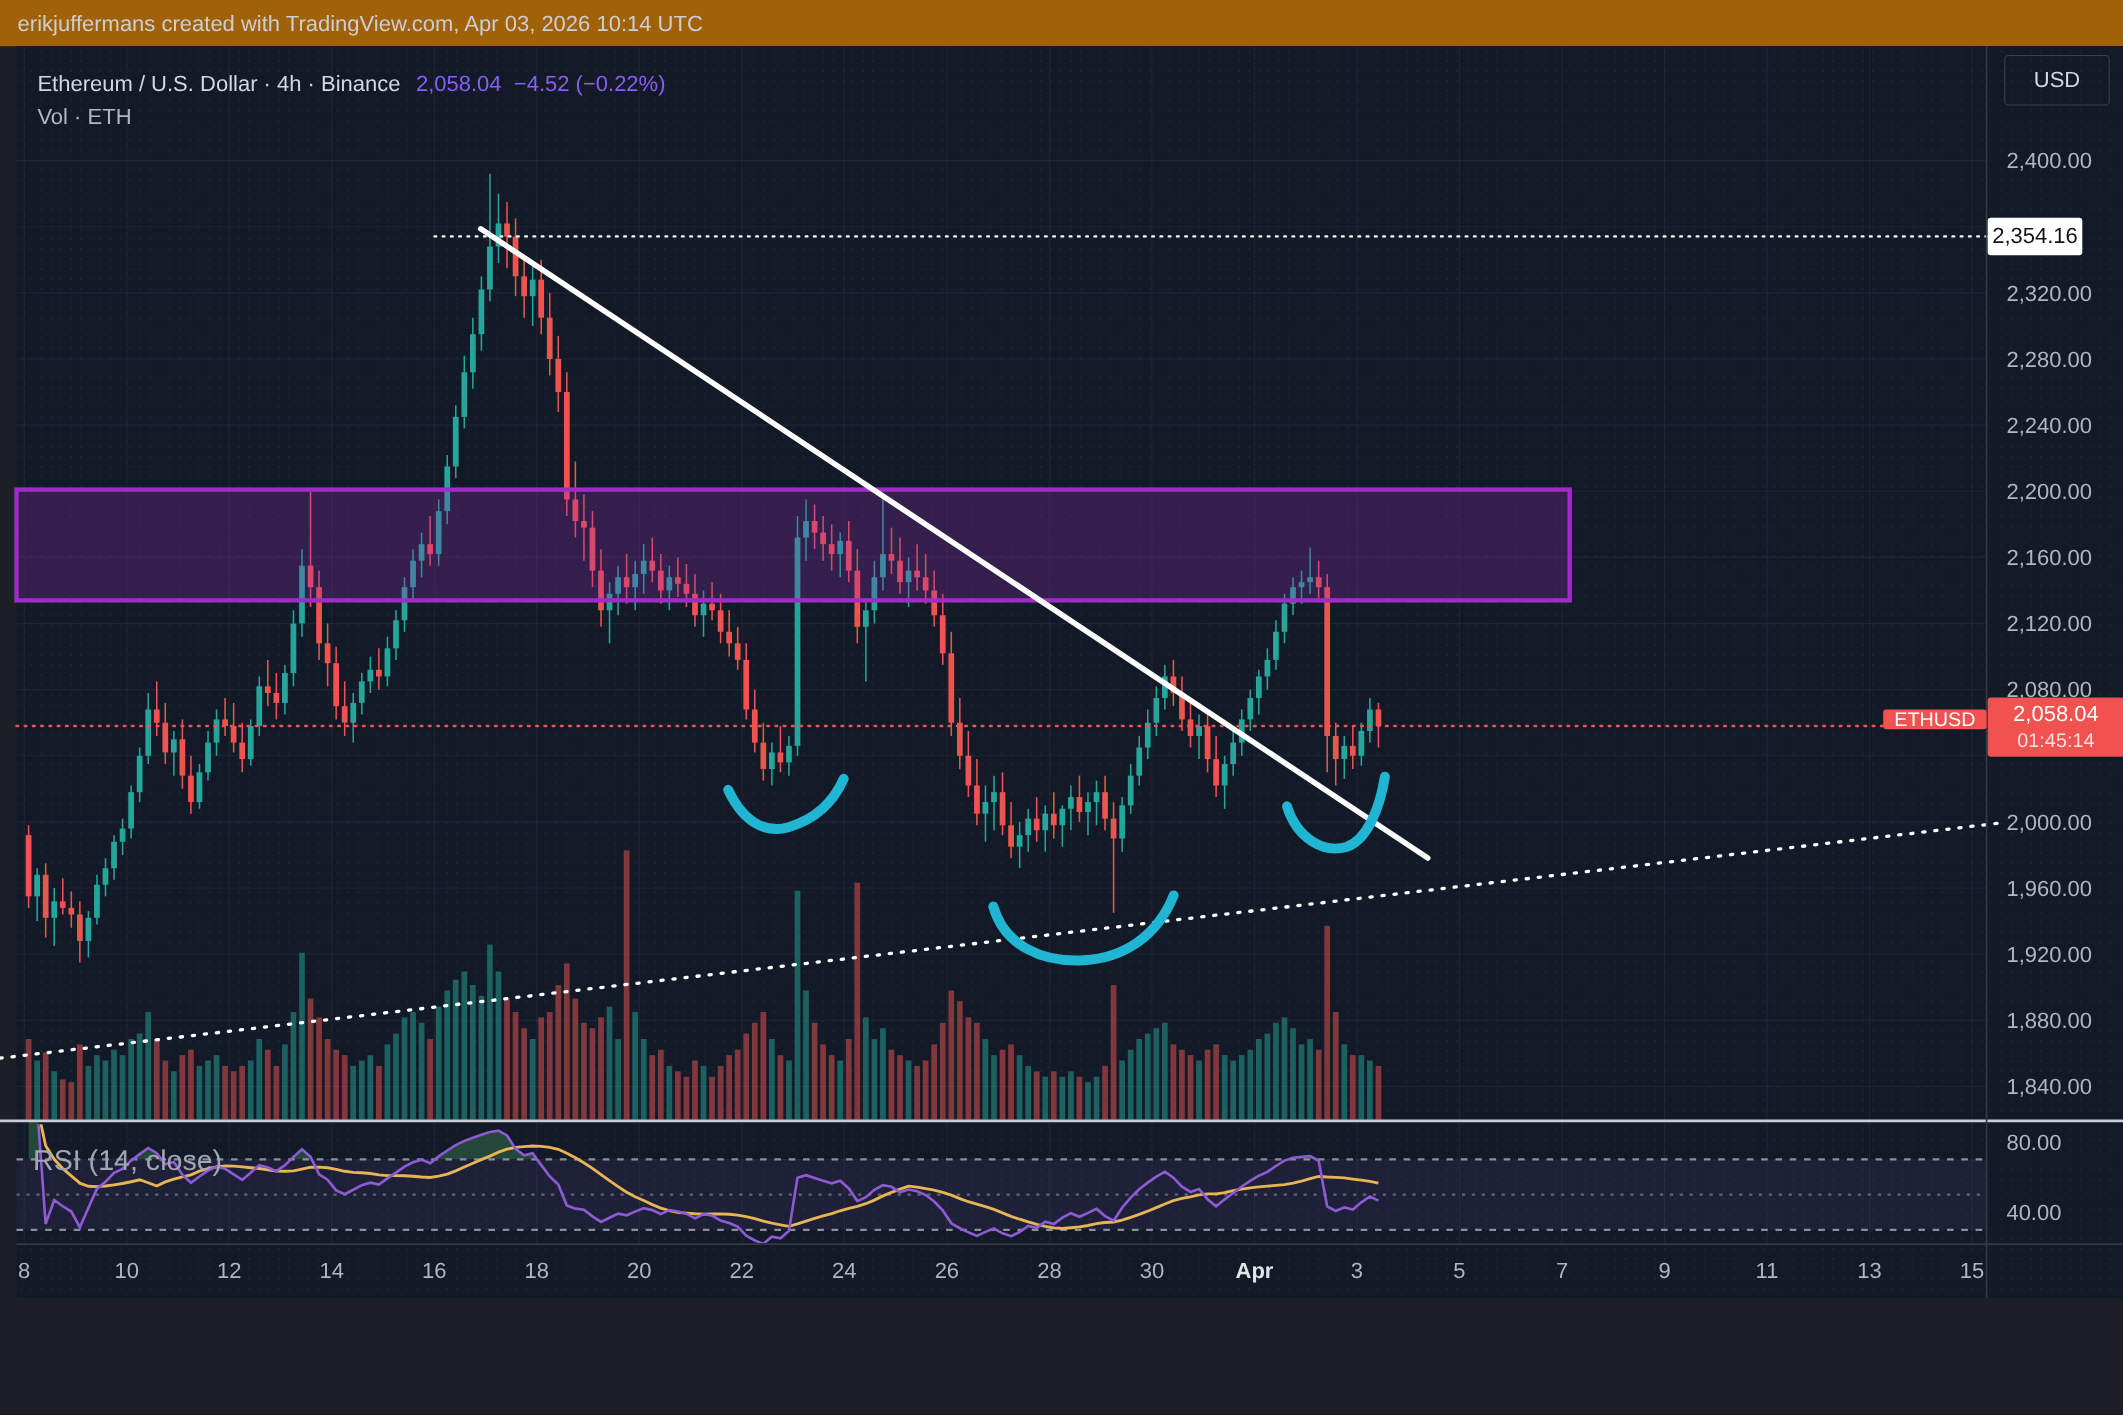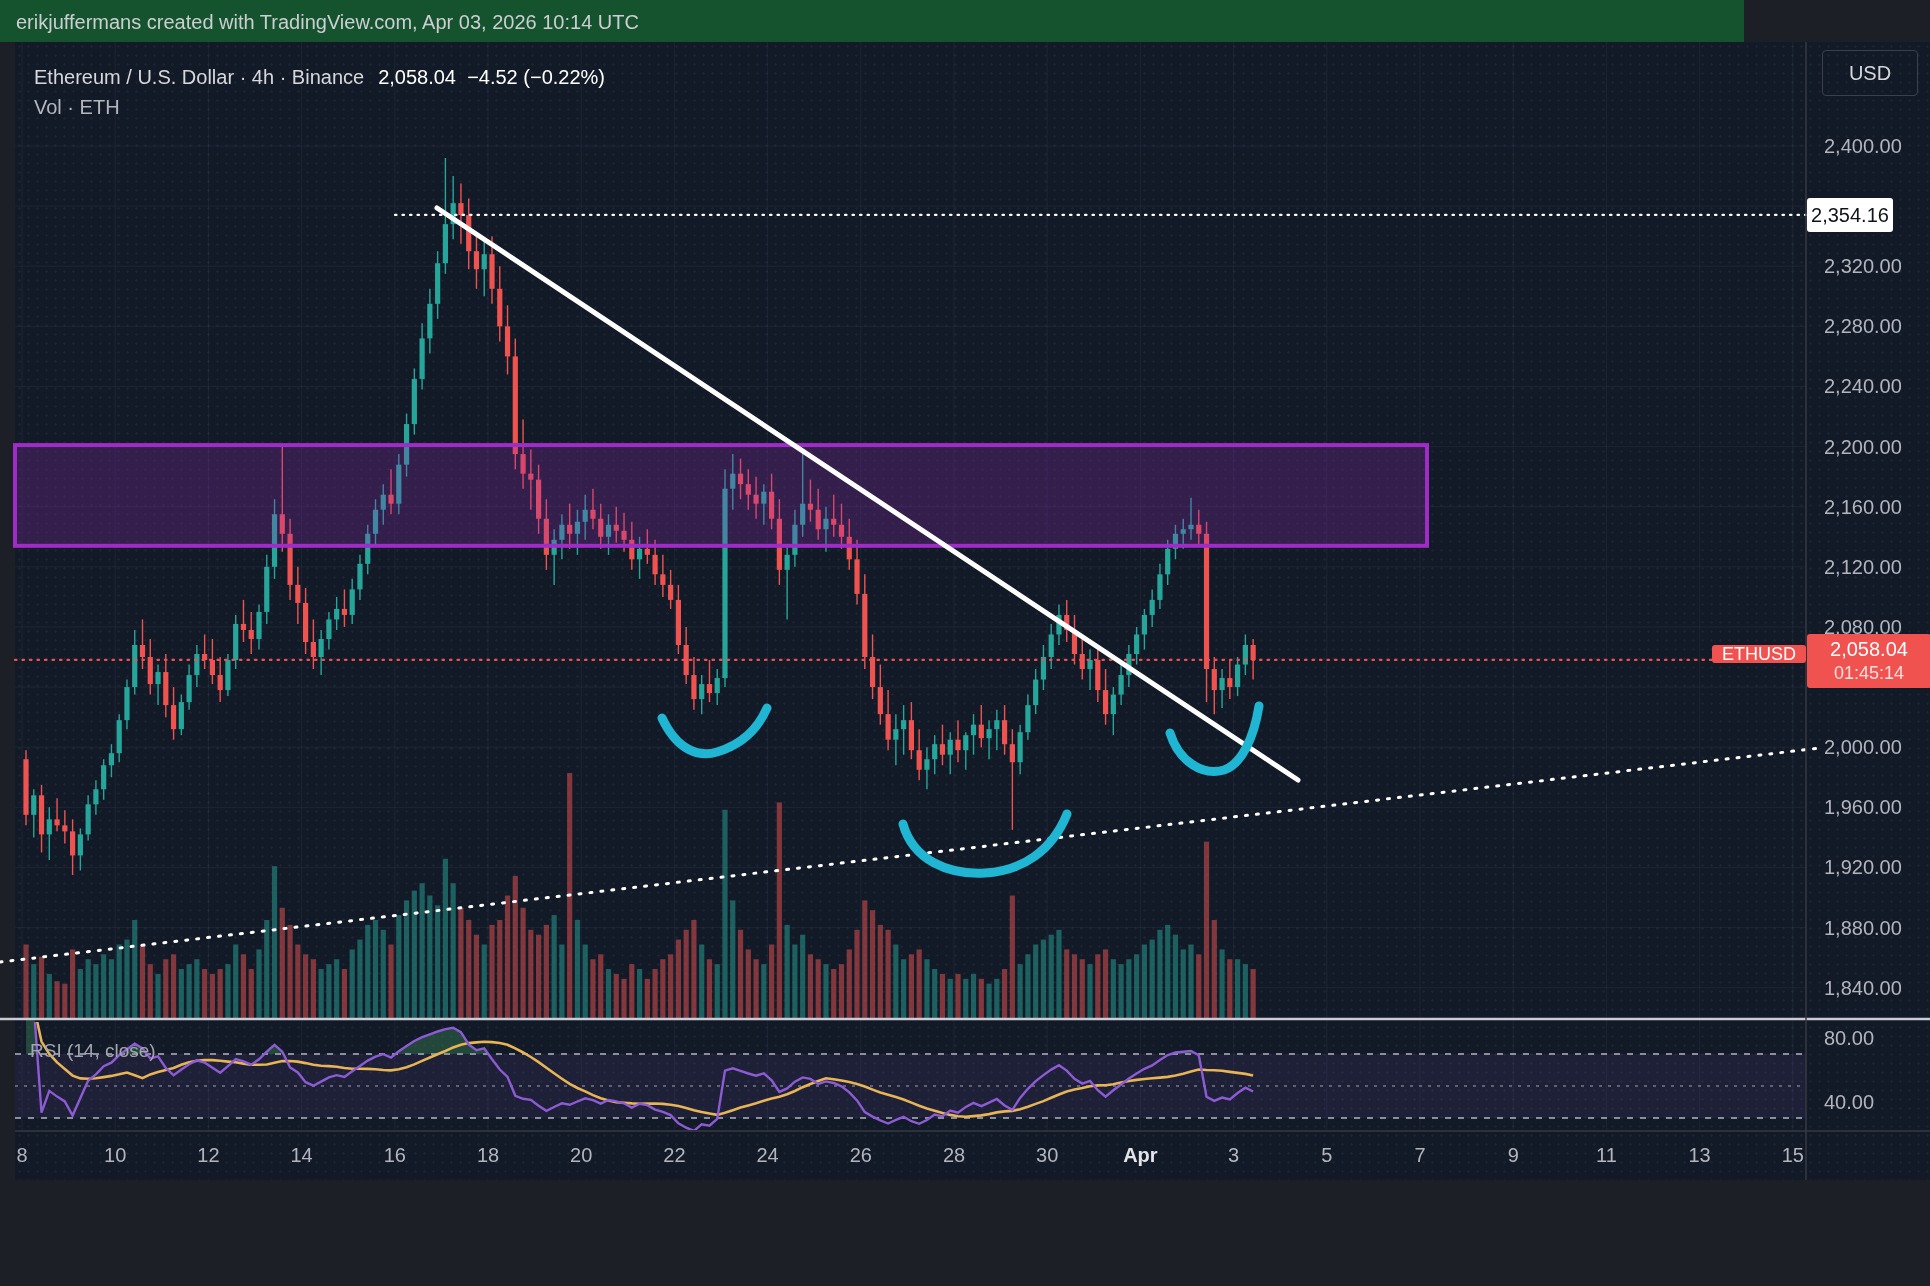--- a/index.html
+++ b/index.html
@@ -1,27 +1,27 @@
 <!DOCTYPE html>
 <html><head>
 <meta charset="utf-8">
 <style>
   html,body{margin:0;padding:0;background:#15171d;}
   .screen{position:relative;width:1930px;height:1286px;background:#1d1f26;overflow:hidden;
           font-family:"Liberation Sans",sans-serif;}
-  .topbar{position:absolute;left:0;top:0;width:1744px;height:42px;background:#14532d;}
+  .topbar{position:absolute;left:0;top:0;width:1930px;height:42px;background:#a16207;}
   .topbar span{position:absolute;left:16px;top:11px;font-size:20px;color:#cdced3;}
   .widget{position:absolute;left:15px;top:42px;width:1915px;height:1138px;background:#131a27;
           background-image:radial-gradient(rgba(170,185,215,0.055) 1px,transparent 1.2px);
           background-size:9px 9px;}
   .overlay{position:absolute;left:0;top:0;width:1930px;height:1286px;pointer-events:none;}
   .legend{position:absolute;left:34px;top:66px;font-size:20px;color:#d6d8dd;white-space:nowrap;}
-  .legend .red{color:#ffffff;margin-left:14px;}
+  .legend .red{color:#8b5cf6;margin-left:14px;}
   .vol-label{position:absolute;left:34px;top:96px;font-size:20px;color:#b4b7c0;text-align:right;}
-  .rsi-label{position:absolute;left:30px;top:1040px;font-size:19px;color:#a3a6b0;}
+  .rsi-label{position:absolute;left:30px;top:1040px;font-size:26px;color:#a3a6b0;}
   .usd-btn{position:absolute;left:1822px;top:50px;width:94px;height:44px;border:1px solid #3c404c;
            border-radius:4px;color:#d5d7dd;font-size:20px;display:flex;align-items:center;
            justify-content:center;background:transparent;}
   .lvl-label{position:absolute;left:1807px;top:198px;width:86px;height:34px;background:#ffffff;
              color:#10131a;font-size:20px;border-radius:3px;display:flex;align-items:center;
              justify-content:center;}
   .sym-tag{position:absolute;left:1712px;top:645px;width:94px;height:18px;background:#f0524f;
            color:#ffffff;font-size:18px;border-radius:3px;display:flex;align-items:center;
            justify-content:center;}
   .price-tag{position:absolute;left:1807px;top:634px;width:124px;height:54px;background:#f0524f;

